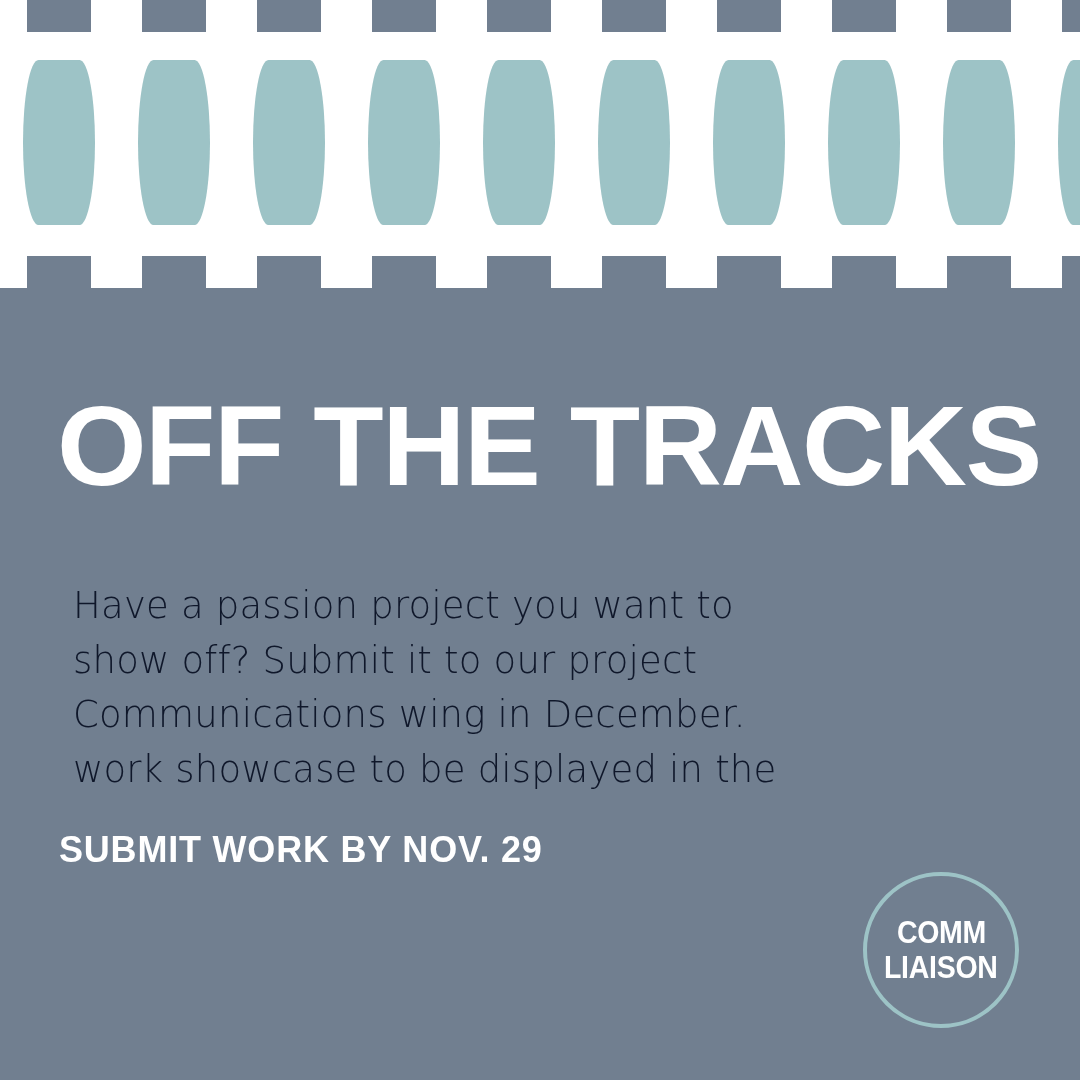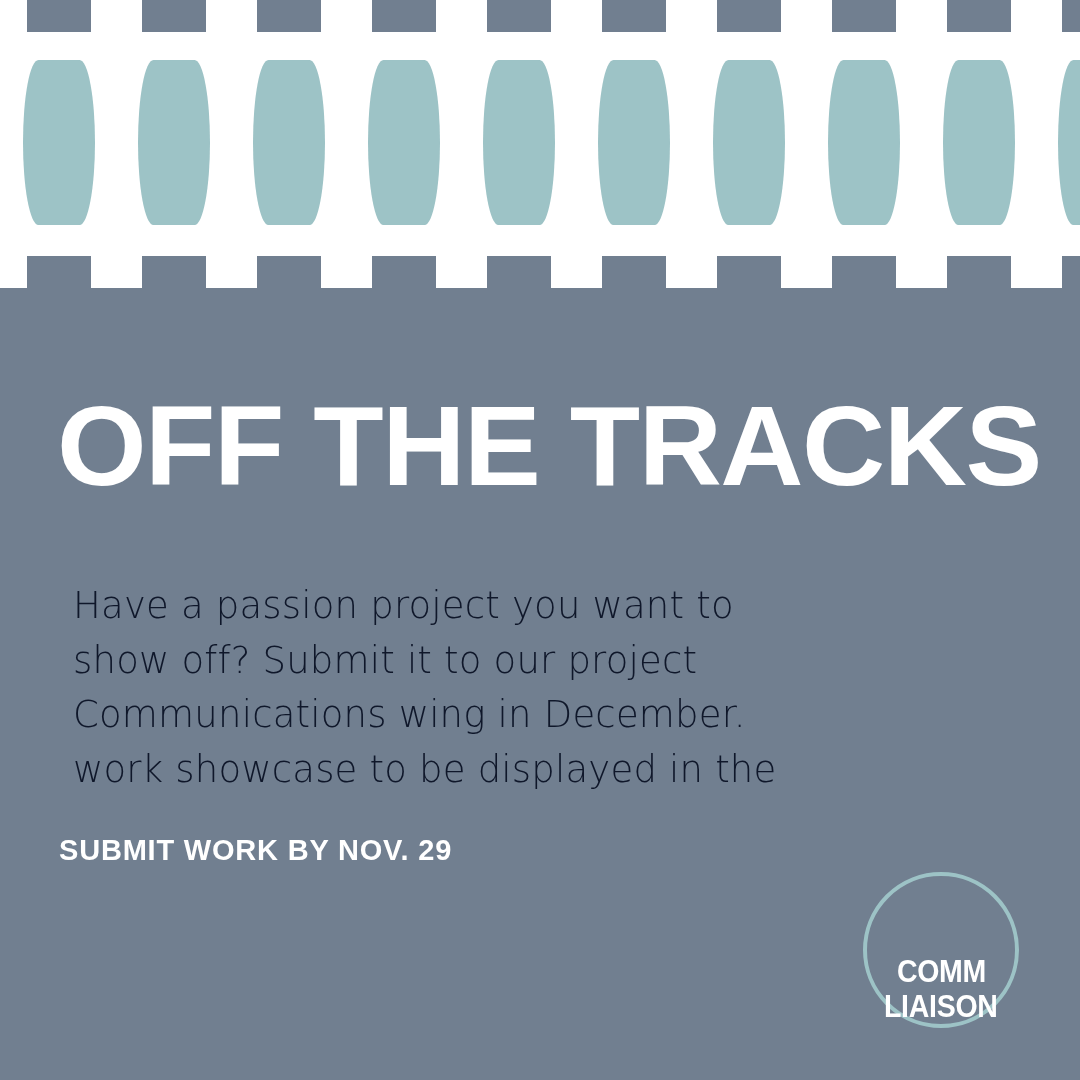--- a/index.html
+++ b/index.html
@@ -98,40 +98,40 @@
   .paragraph .pline { display: block; white-space: nowrap; }
 
   .cta {
     position: absolute;
     left: 59px;
     top: 540px;
     margin: 0;
     color: #ffffff;
     font-family: "Liberation Sans", sans-serif;
     font-weight: 700;
-    font-size: 29px;
+    font-size: 36px;
     line-height: 44px;
     letter-spacing: 0.8px;
     white-space: nowrap;
   }
 
   
   .logo-badge {
     position: absolute;
     left: 863px;
     top: 872px;
     width: 156px;
     height: 156px;
     border: 4px solid #9dc3c6;
     border-radius: 50%;
     box-sizing: border-box;
     display: flex;
     flex-direction: column;
     align-items: center;
-    justify-content: flex-end;
+    justify-content: center;
   }
   .logo-line {
     color: #ffffff;
     font-family: "Liberation Sans", sans-serif;
     font-weight: 700;
     font-size: 31px;
     line-height: 35px;
     letter-spacing: -0.3px;
     transform: scaleX(0.92);
     white-space: nowrap;

